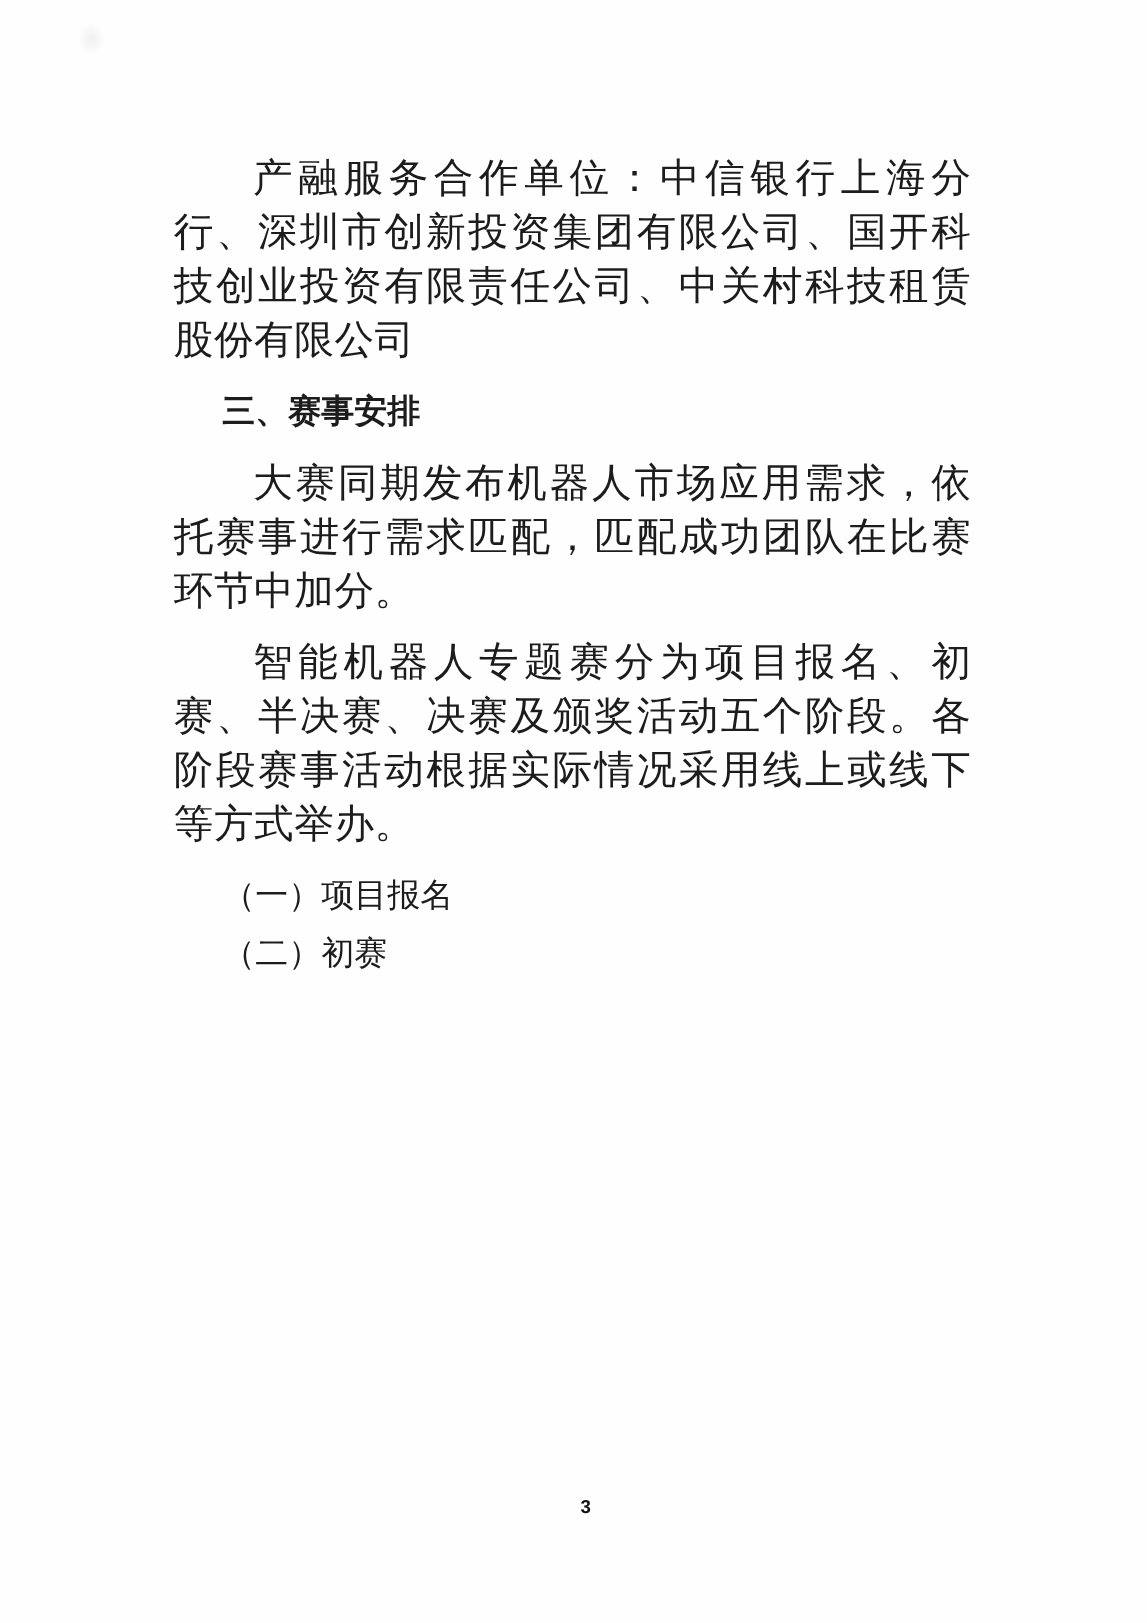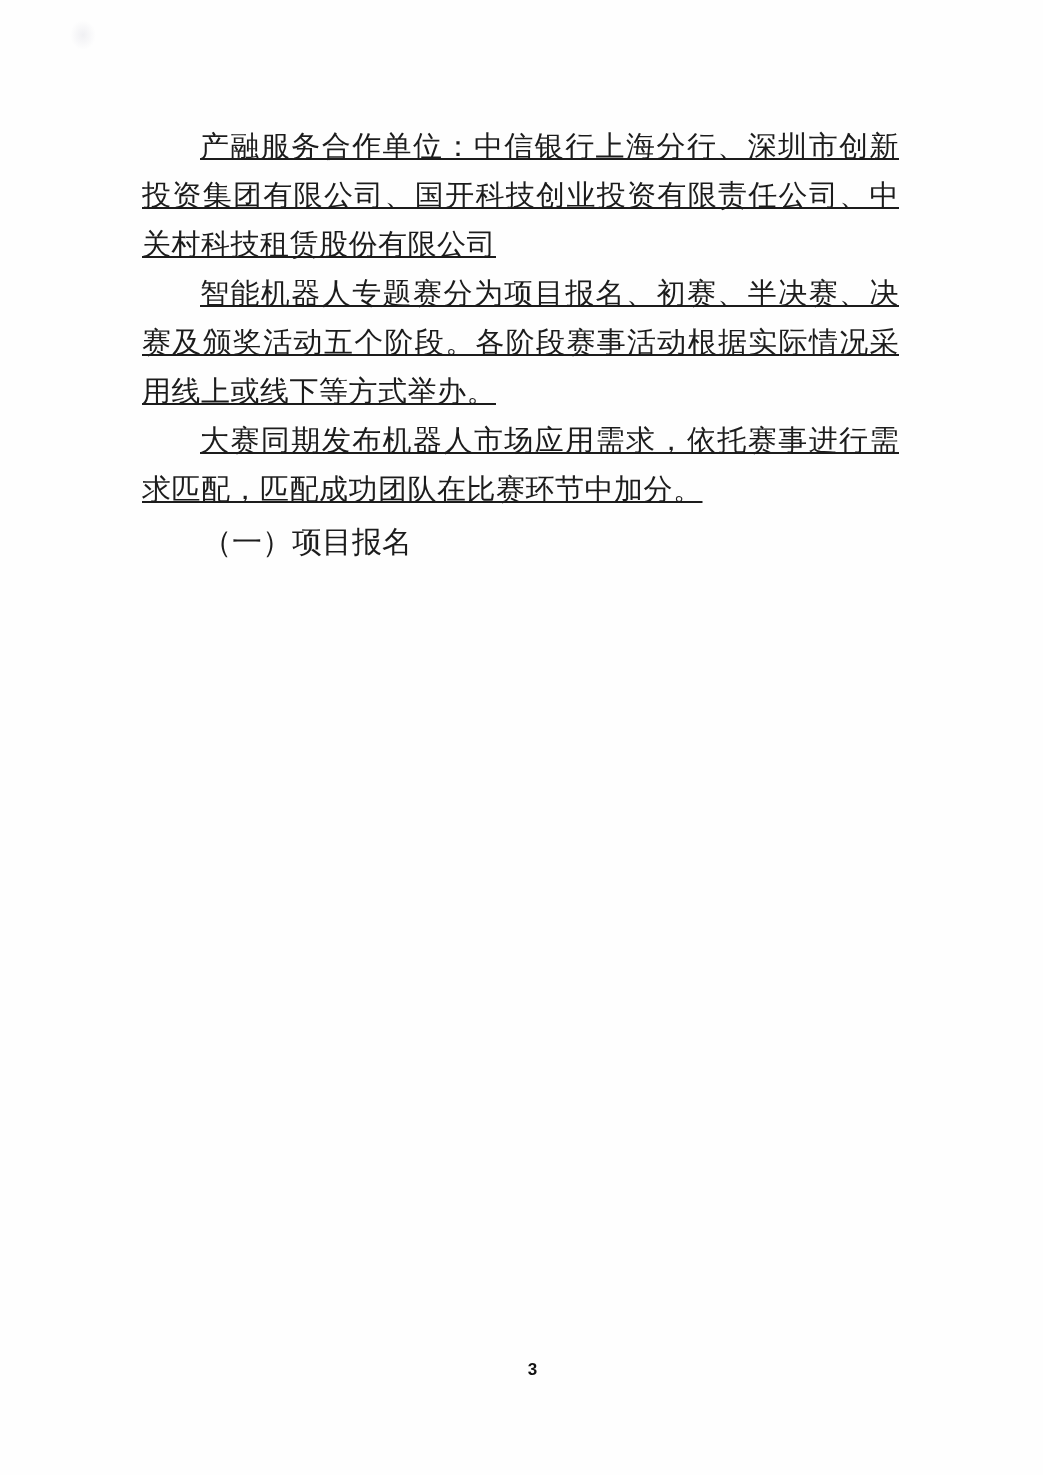--- a/index.html
+++ b/index.html
@@ -26,28 +26,27 @@
     background: radial-gradient(ellipse at center, rgba(190,190,205,0.22), rgba(255,255,255,0) 70%);
     pointer-events: none;
   }
   .content {
     position: absolute;
     left: 142px;
     top: 122px;
     width: 757px;
   }
   .para {
-    margin: 0;
-    font-size: 29px;
+    margin: 16px;
+    font-size: 36px;
     line-height: 49px;
     text-align: justify;
     text-justify: inter-character;
     text-indent: 2em;
     letter-spacing: 0.5px;
-    text-decoration: underline;
   }
   .heading-bold {
     margin: 6px 0 0 0;
     font-size: 30px;
     line-height: 49px;
     font-weight: bold;
     text-indent: 2em;
     font-family: "Liberation Sans", "DejaVu Sans", sans-serif;
   }
   .heading-kaiti {
@@ -76,28 +75,30 @@
 </head>
 <body>
 
 <div class="page">
 
   <div class="smudge"></div>
 
   <div class="content">
     <p class="para">产融服务合作单位：中信银行上海分行、深圳市创新投资集团有限公司、国开科技创业投资有限责任公司、中关村科技租赁股份有限公司</p>
 
+    <h2 class="heading-bold">三、赛事安排</h2>
+
+    <p class="para">大赛同期发布机器人市场应用需求，依托赛事进行需求匹配，匹配成功团队在比赛环节中加分。</p>
 
     <p class="para">智能机器人专题赛分为项目报名、初赛、半决赛、决赛及颁奖活动五个阶段。各阶段赛事活动根据实际情况采用线上或线下等方式举办。</p>
-
-    <p class="para">大赛同期发布机器人市场应用需求，依托赛事进行需求匹配，匹配成功团队在比赛环节中加分。</p>
 
     <h3 class="heading-kaiti">（一）项目报名</h3>
 
 
+    <h3 class="heading-kaiti">（二）初赛</h3>
 
 
 
   </div>
 
   <div class="footer">
     <span class="page-num">3</span>
   </div>
 
 </div>

